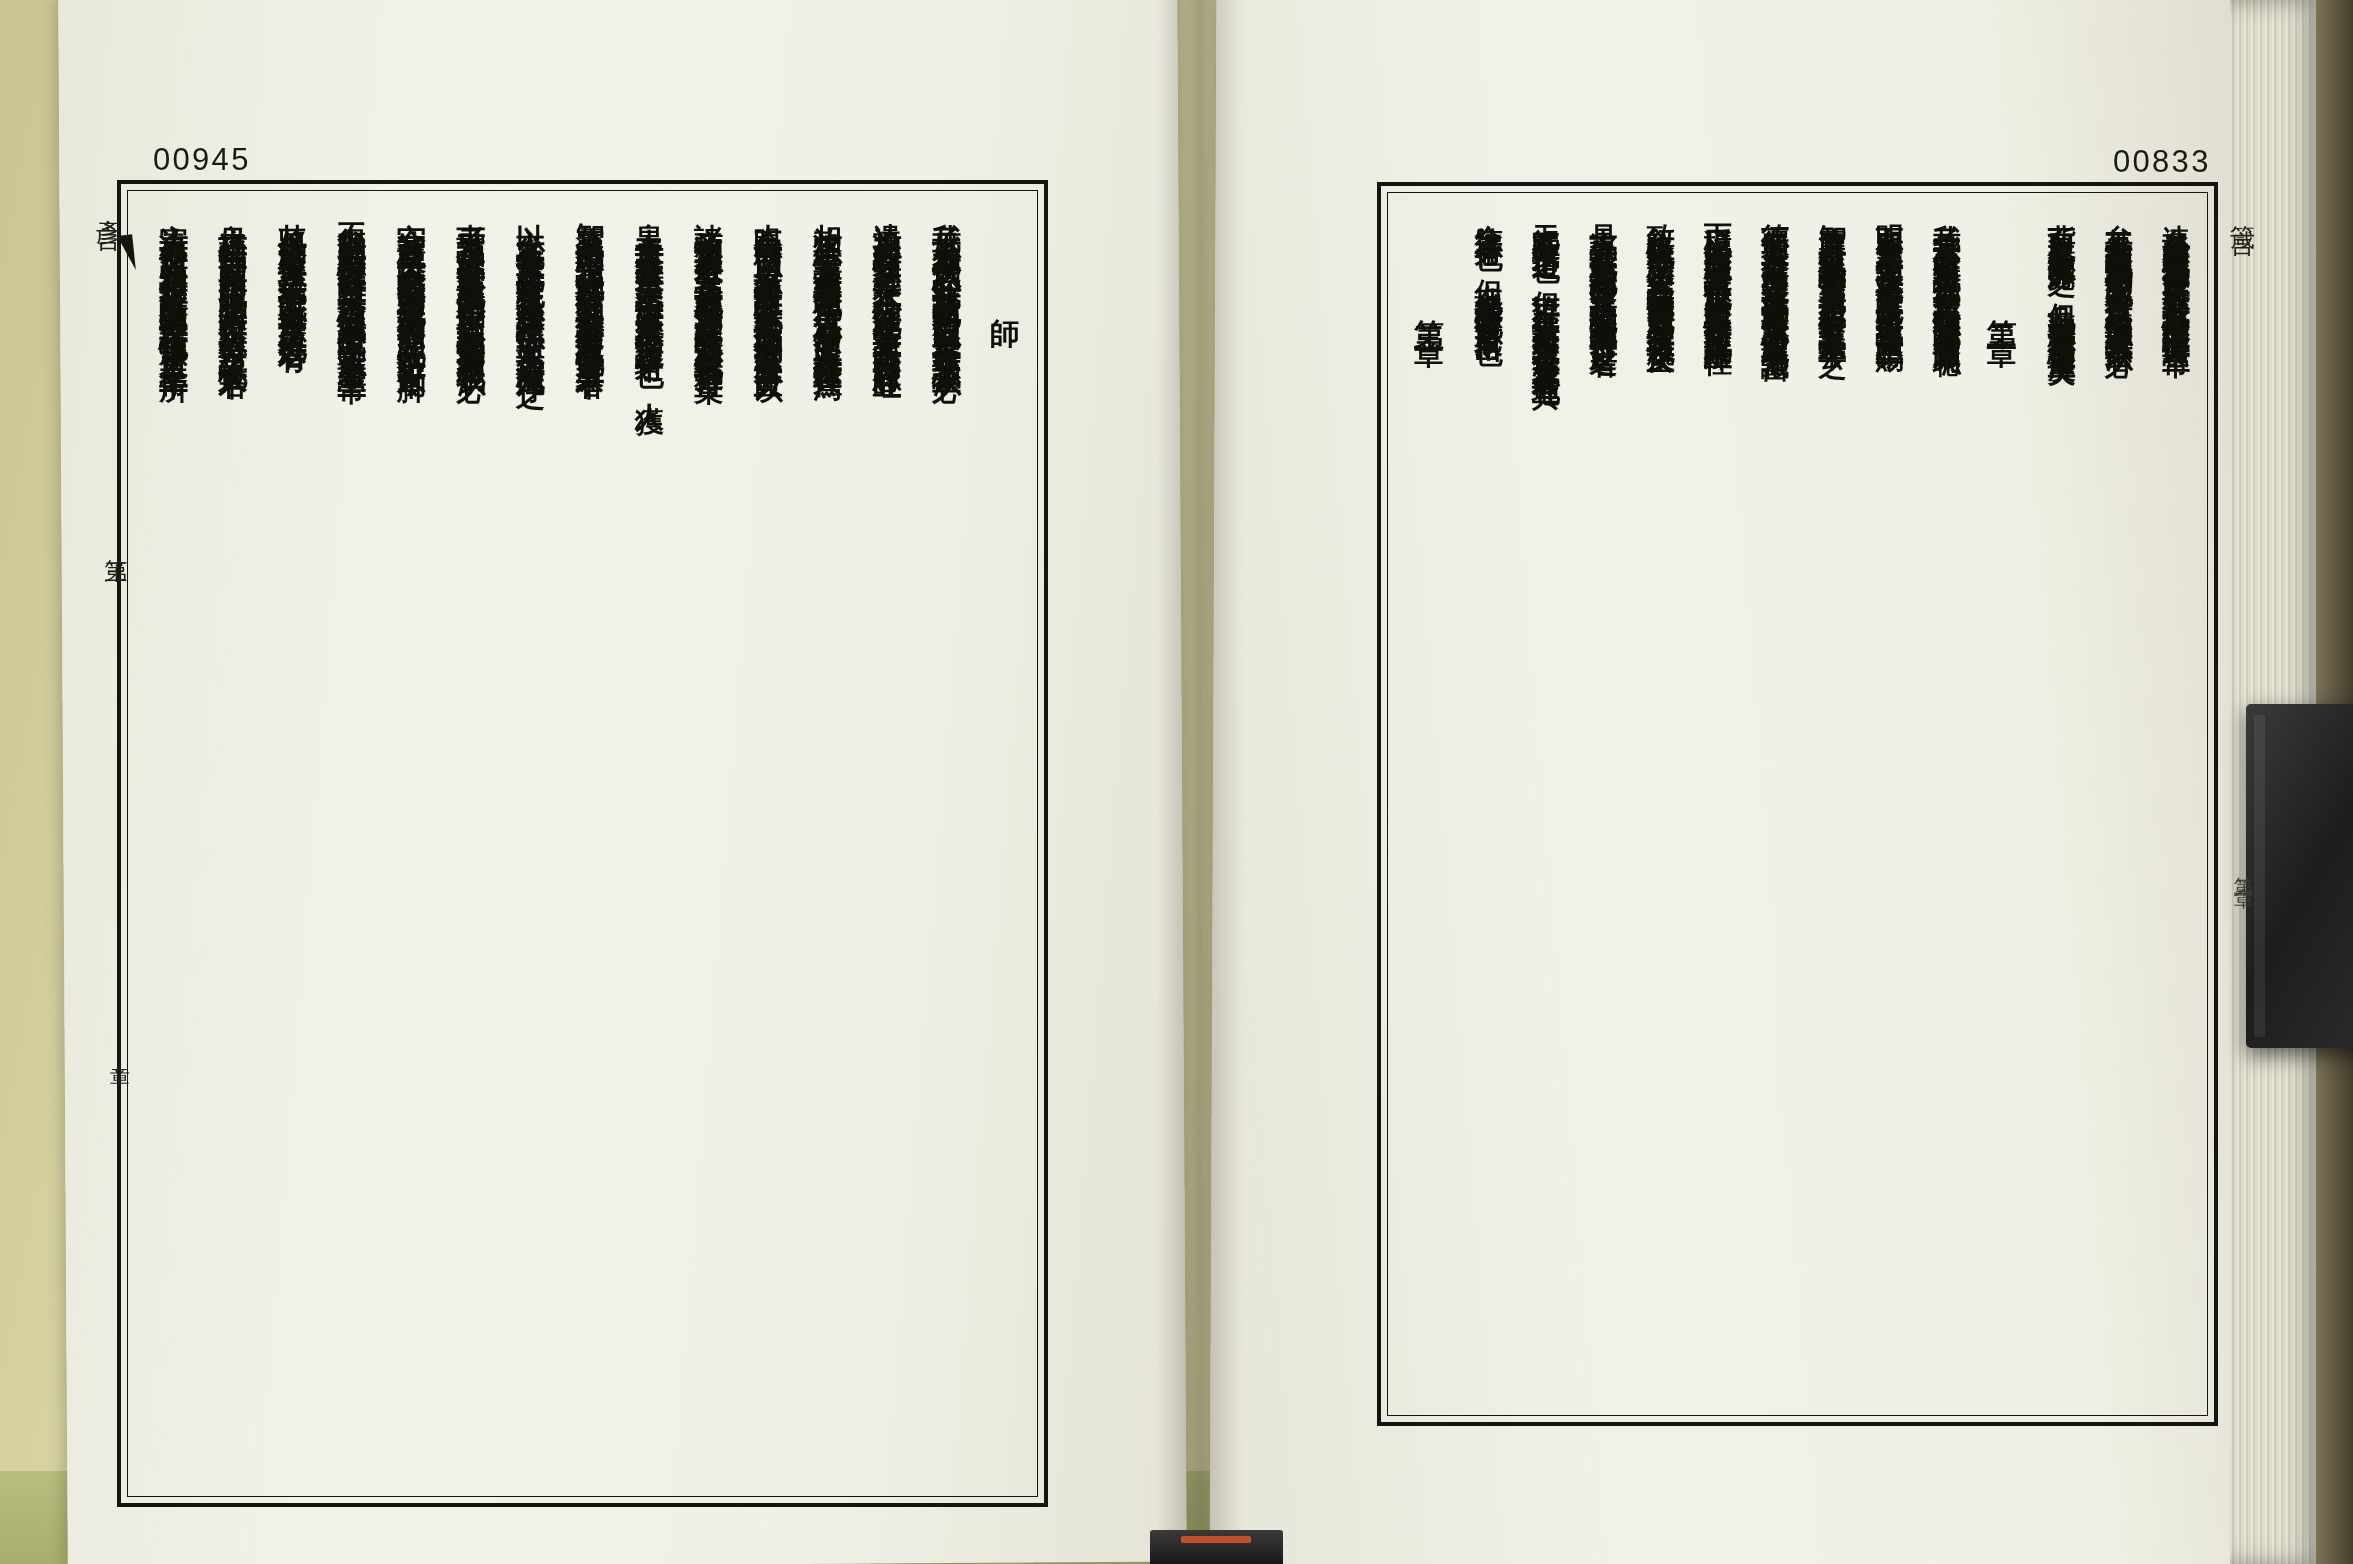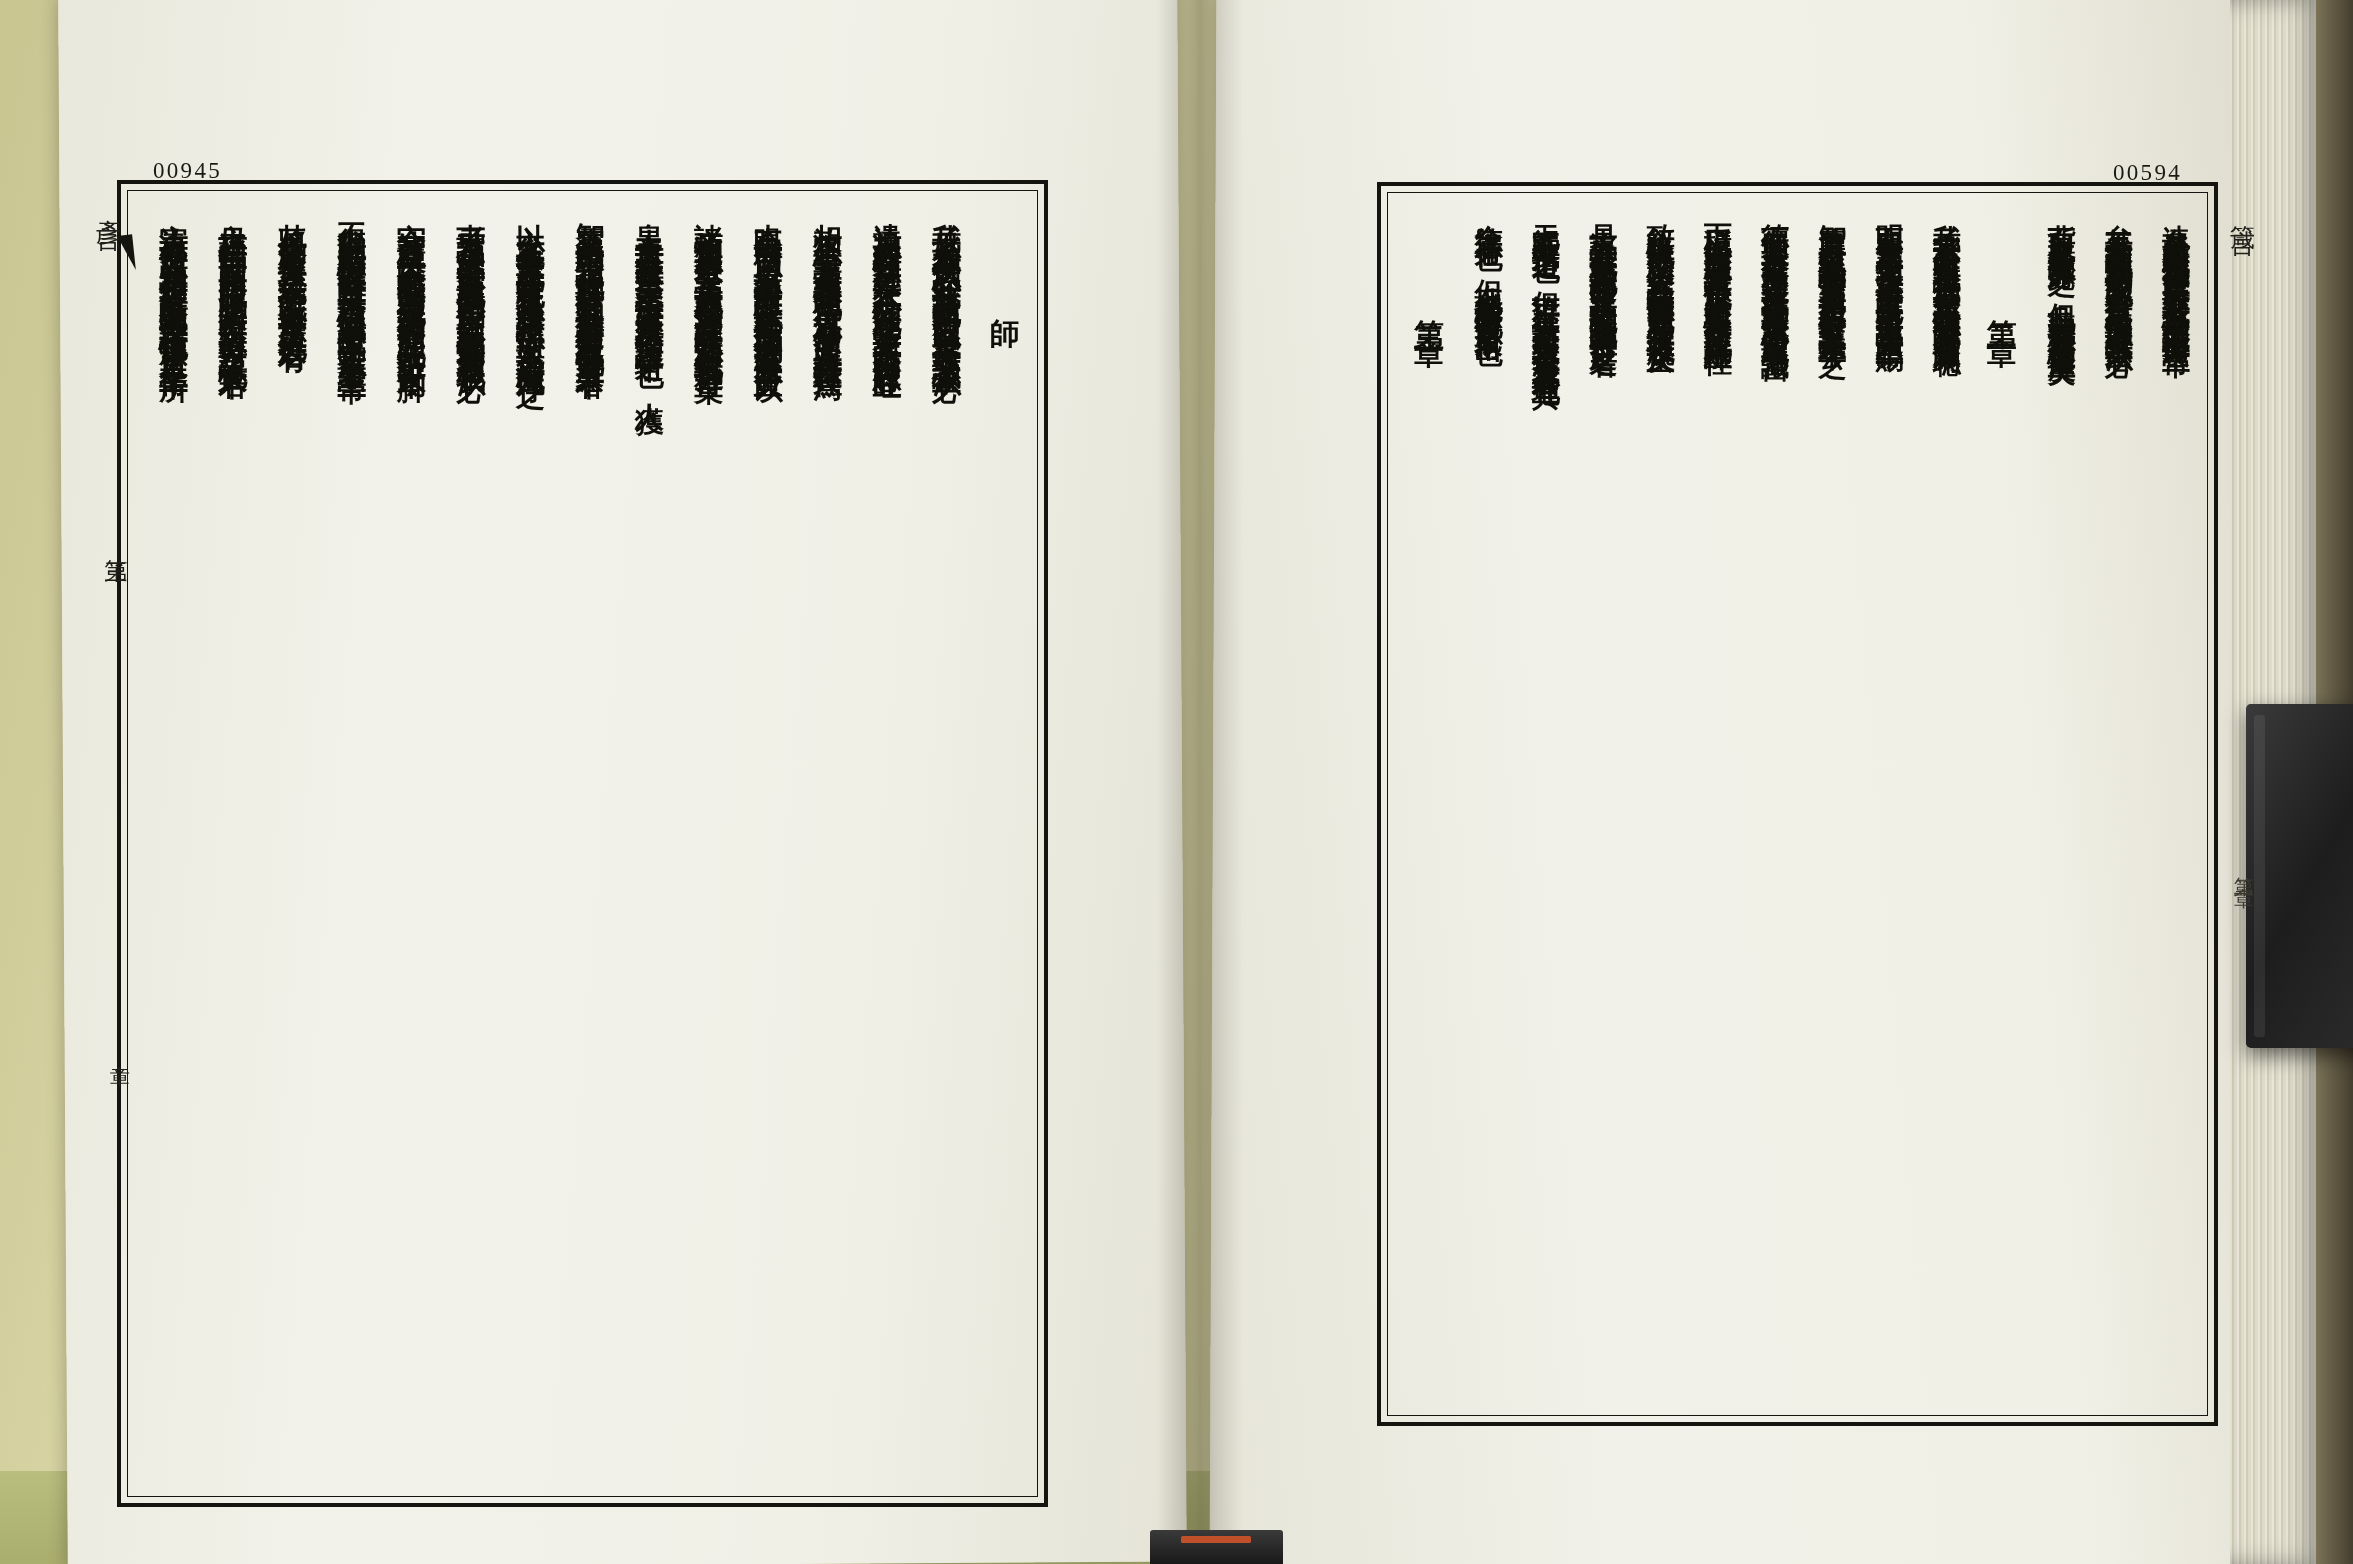--- a/index.html
+++ b/index.html
@@ -162,25 +162,24 @@
   .frame-right {
     left: 1377px;
     top: 182px;
     width: 833px;
     height: 1236px;
   }
 
   
   .folio {
     position: absolute;
-    font-family: Liberation Serif, serif;
-    font-size: 23px;
+    font-family: Liberation Sans, sans-serif;
+    font-size: 31px;
     letter-spacing: 2.3px;
     color: #1a1a14;
-    margin-top: 16px;
   }
   .folio-left  { left: 153px;  top: 142px; }
   .folio-right { left: 2113px; top: 144px; }
 
   
   .cols {
     position: absolute;
     display: flex;
     flex-direction: row-reverse;   
     justify-content: flex-start;
@@ -256,21 +255,21 @@
 
     <div class="gutter"></div>
     <div class="fore-edge"></div>
     <div class="cover-edge"></div>
     <div class="clip"></div>
   </div>
 
   <div class="desk-object"></div>
 
   <div class="folio folio-left">00945</div>
-  <div class="folio folio-right">00594</div>
+  <div class="folio folio-right">00833</div>
 
   <div class="frame frame-left">
     <div class="frame-inner"></div>
   </div>
   <div class="frame frame-right">
     <div class="frame-inner"></div>
   </div>
 
   <div class="marker"></div>
 

